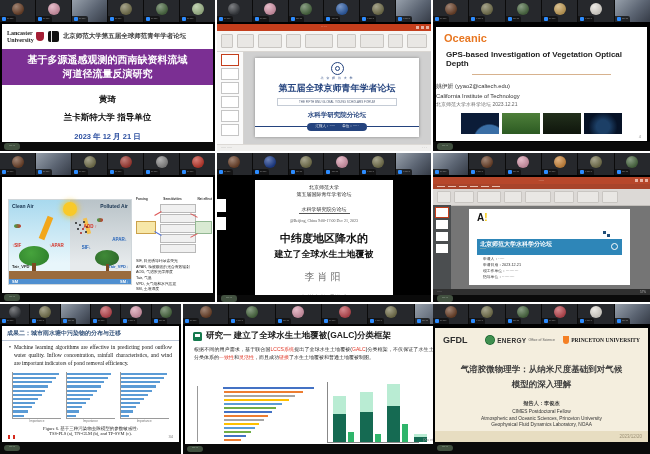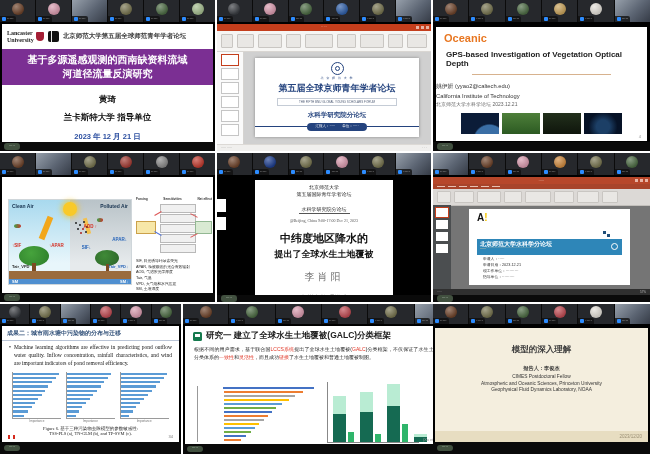--- a/index.html
+++ b/index.html
@@ -429,21 +429,21 @@
       </div>
     </div>
   <div style="position:absolute;left:0;top:46px;width:9px;height:13px;background:#fff"></div>
   <div style="position:absolute;left:0;top:64px;width:9px;height:13px;background:#fff"></div>
   <div class="slide serif" style="left:38px;right:38px;top:27px;bottom:7px;text-align:center">
     <div style="font-size:5px;color:#222;margin-top:4px">北京师范大学</div>
     <div style="font-size:5px;color:#222;margin-top:1px">第五届国际青年学者论坛</div>
     <div style="font-size:5px;color:#222;margin-top:1px;display:inline-block;border-bottom:1px solid #555;padding:0 3px 1px">水科学研究院分论坛</div>
     <div style="font-size:4px;color:#555;margin-top:3px">@Beijing, China 9:00-17:00 Dec 21, 2023</div>
     <div style="font-size:11px;font-weight:700;color:#111;margin-top:8px">中纬度地区降水的</div>
-    <div style="font-size:9px;font-weight:700;color:#111;margin-top:2px">提出了全球水生土地覆被</div>
+    <div style="font-size:9px;font-weight:700;color:#111;margin-top:2px">建立了全球水生土地覆被</div>
     <div style="font-size:10px;color:#777;letter-spacing:3px;margin-top:9px">李肖阳</div>
     <div style="font-size:6.5px;color:#111;margin-top:10px">九州大学 理学院</div>
     
     
   </div>
   <div class="botbar" style="height:7px">
       <span class="wm">·····</span>
     </div>
 </div>
 
@@ -857,21 +857,37 @@
       </div>
       <div class="thumb active video">
         <div class="avatar"></div>
         <div class="plate">
           <span class="mic"></span>
           <span class="nm">·····</span>
         </div>
       </div>
     </div>
   <div class="slide" style="left:2px;right:2px;top:24px;bottom:12px;background:#f4eede">
+    <div style="display:flex;align-items:center;justify-content:space-between;padding:4px 8px 0;height:16px">
+      <div style="display:flex;align-items:center;gap:2px">
+        <span style="font-size:9px;font-weight:900;color:#2f2f2f">GFDL</span>
+        <span style="font-size:2.5px;color:#777">··· ·····</span>
+      </div>
+      <div style="display:flex;align-items:center;gap:2px">
+        <span style="width:10px;height:10px;border-radius:50%;background:radial-gradient(circle at 50% 50%,#3f8f4f 0 55%,#1d6b33 56%);display:inline-block"></span>
+        <span style="font-size:6.5px;font-weight:900;color:#333;letter-spacing:.3px">ENERGY</span>
+        <span style="font-size:3.5px;color:#555">Office of Science</span>
+      </div>
+      <div style="display:flex;align-items:center;gap:2px">
+        <span style="width:6px;height:8px;background:#f58025;border-radius:0 0 3px 3px;display:inline-block"></span>
+        <span class="serif" style="font-size:5.5px;font-weight:700;color:#222">PRINCETON UNIVERSITY</span>
+      </div>
+    </div>
     <div style="text-align:center;margin-top:16px">
+      <div style="font-size:8.5px;font-weight:700;color:#3d3d3d">气溶胶微物理学：从纳米尺度基础到对气候</div>
       <div style="font-size:8.5px;font-weight:700;color:#3d3d3d;margin-top:3px">模型的深入理解</div>
       <div style="font-size:5.2px;font-weight:700;color:#333;margin-top:9px">报告人：李俊杰</div>
       <div style="font-size:4.8px;color:#333;margin-top:2px">CIMES Postdoctoral Fellow</div>
       <div style="font-size:4.8px;color:#333;margin-top:1.5px">Atmospheric and Oceanic Sciences, Princeton University</div>
       <div style="font-size:4.8px;color:#333;margin-top:1.5px">Geophysical Fluid Dynamics Laboratory, NOAA</div>
     </div>
     <div style="position:absolute;left:0;right:0;bottom:0;height:11px;background:#e7ddc1">
       <span style="position:absolute;right:6px;bottom:3px;font-size:4.5px;color:#9a8f74">2023/12/20</span>
     </div>
   </div>

